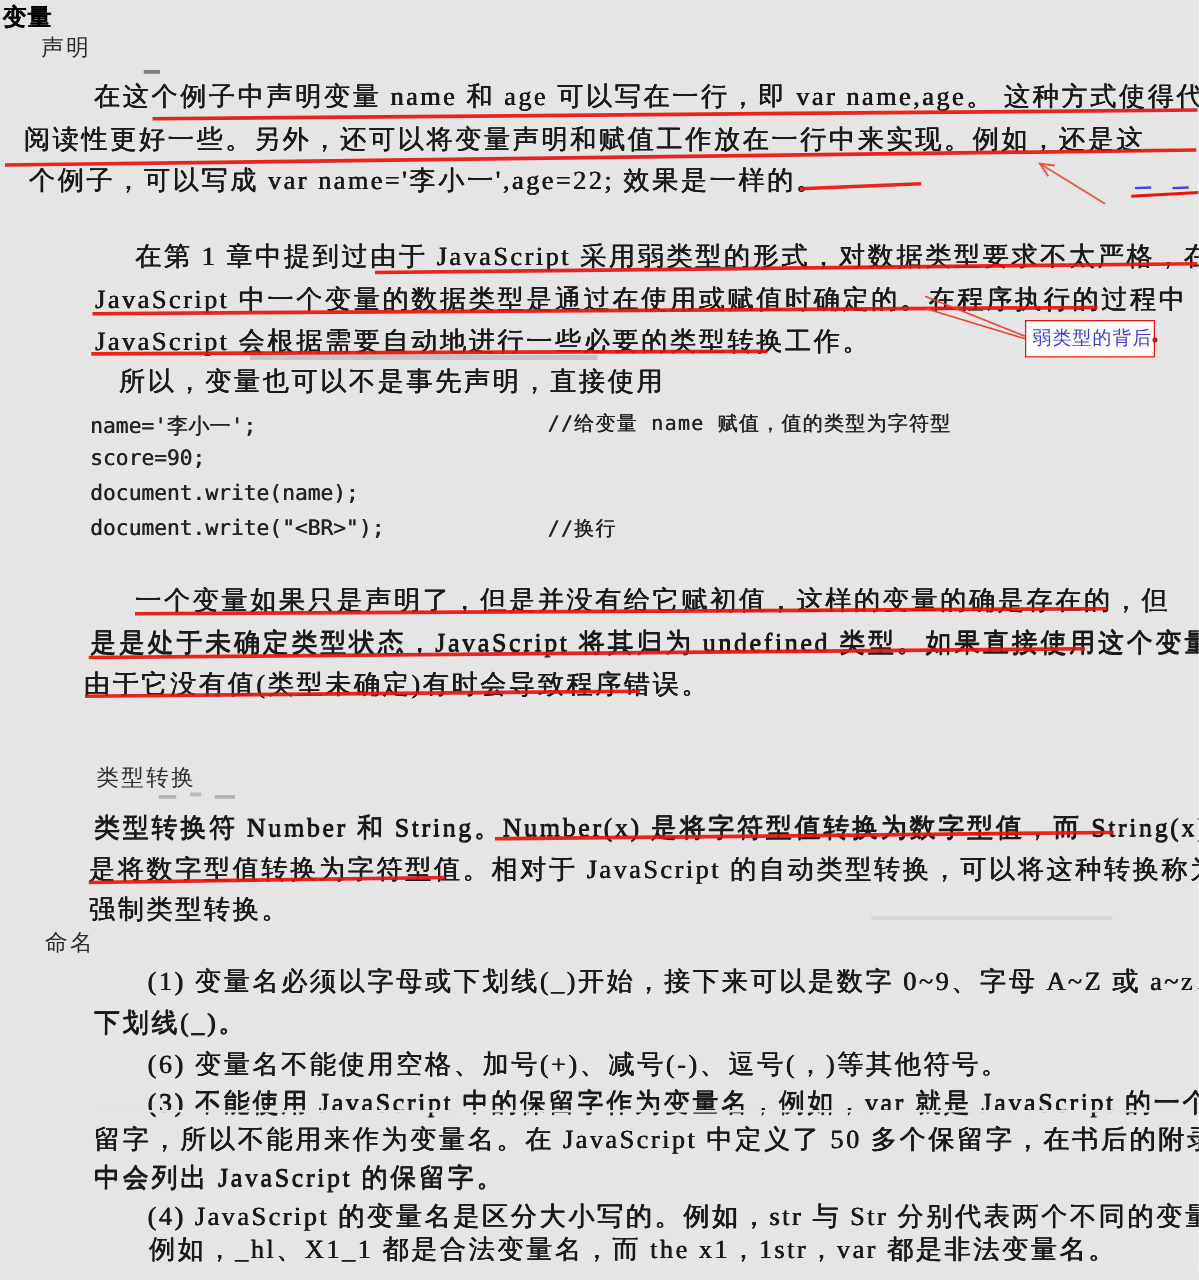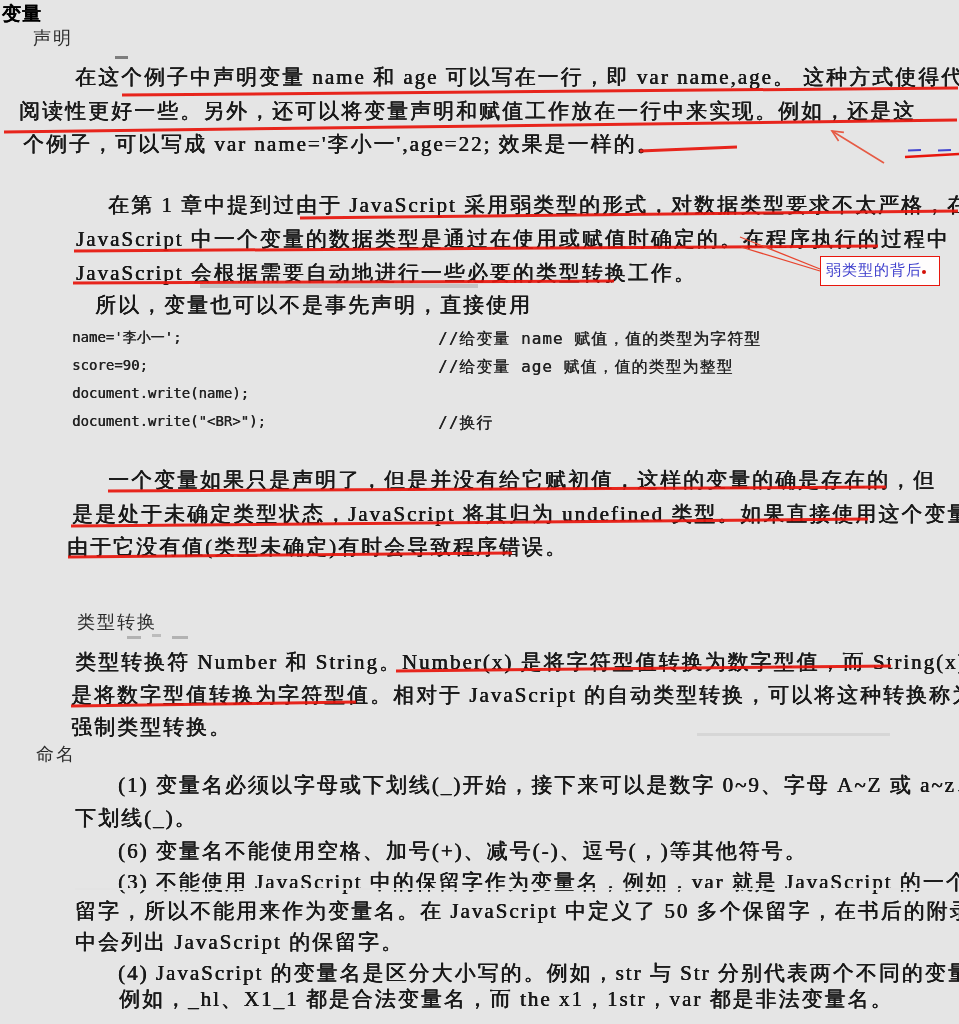--- a/index.html
+++ b/index.html
@@ -5,25 +5,25 @@
   html,body{margin:0;padding:0;background:#ffffff;}
   #page{position:relative;width:959px;height:1024px;background:#e5e5e5;overflow:hidden;
         font-family:"Liberation Serif","DejaVu Serif",serif;}
   .ln{position:absolute;white-space:nowrap;color:#1a1a1a;font-size:21px;letter-spacing:2px;line-height:1.25;}
   .scan{text-shadow:0.45px 0 0 currentColor,0 0.3px 0 currentColor;}
   .h-title{position:absolute;left:2px;top:1px;font-size:19px;font-weight:bold;color:#000;
            letter-spacing:1px;text-shadow:0.3px 0 0 #000;white-space:nowrap;}
   .h-sub{position:absolute;font-size:18px;color:#2b2b2b;letter-spacing:2px;white-space:nowrap;}
   .code-row{position:absolute;left:0;top:0;width:959px;height:24px;}
   .code{position:absolute;font-family:"DejaVu Sans Mono","Liberation Mono",monospace;
-        font-size:14px;color:#232323;text-shadow:0.4px 0 0 currentColor;white-space:pre;}
+        font-size:17px;color:#232323;text-shadow:0.4px 0 0 currentColor;white-space:pre;}
   .cmt{position:absolute;left:438px;font-family:"DejaVu Sans Mono","Liberation Mono",monospace;
        font-size:16px;color:#232323;text-shadow:0.35px 0 0 currentColor;letter-spacing:1px;white-space:pre;}
   svg.overlay{position:absolute;left:0;top:0;pointer-events:none;}
-  .callout{position:absolute;left:820px;top:256px;width:120px;height:30px;
+  .callout{position:absolute;left:820px;top:256px;width:104px;height:30px;
            border:1.6px solid #e8150c;background:#fffdfd;box-sizing:border-box;}
   .callout .txt{position:absolute;left:5px;top:4px;font-size:15px;color:#3c3ccc;
                 letter-spacing:1px;white-space:nowrap;}
   .callout .dot{position:absolute;left:101px;top:13px;width:4px;height:4px;
                 background:#d40f06;border-radius:50%;}
   .artifact{position:absolute;}
 </style>
 </head>
 <body>
 
@@ -43,21 +43,20 @@
   <div class="ln scan" style="left:76px;top:260px;">JavaScript 会根据需要自动地进行一些必要的类型转换工作。</div>
 
   <div class="ln scan" style="left:95px;top:292px;">所以，变量也可以不是事先声明，直接使用</div>
 
   <div class="code-row" style="top:329px;">
     <span class="code" style="left:72px;">name='李小一';</span>
     <span class="cmt">//给变量 name 赋值，值的类型为字符型</span>
   </div>
   <div class="code-row" style="top:357px;">
     <span class="code" style="left:72px;">score=90;</span>
-    <span class="cmt">//给变量 age 赋值，值的类型为整型</span>
   </div>
   <div class="code-row" style="top:385px;">
     <span class="code" style="left:72px;">document.write(name);</span>
   </div>
   <div class="code-row" style="top:413px;">
     <span class="code" style="left:72px;">document.write("&lt;BR&gt;");</span>
     <span class="cmt">//换行</span>
   </div>
 
   <div class="ln scan" style="left:108px;top:467px;">一个变量如果只是声明了，但是并没有给它赋初值，这样的变量的确是存在的，但</div>

